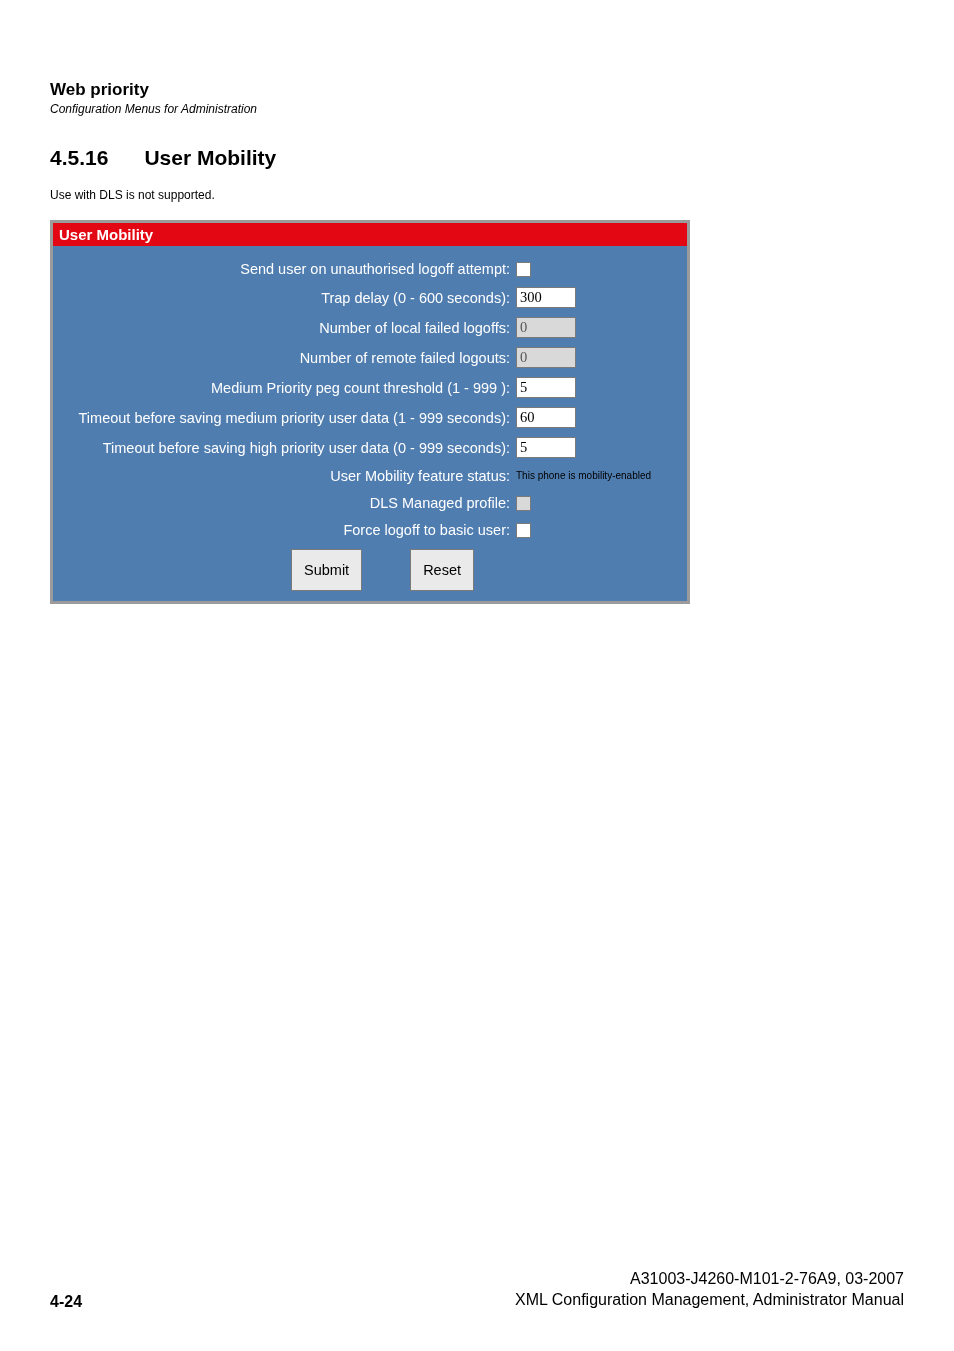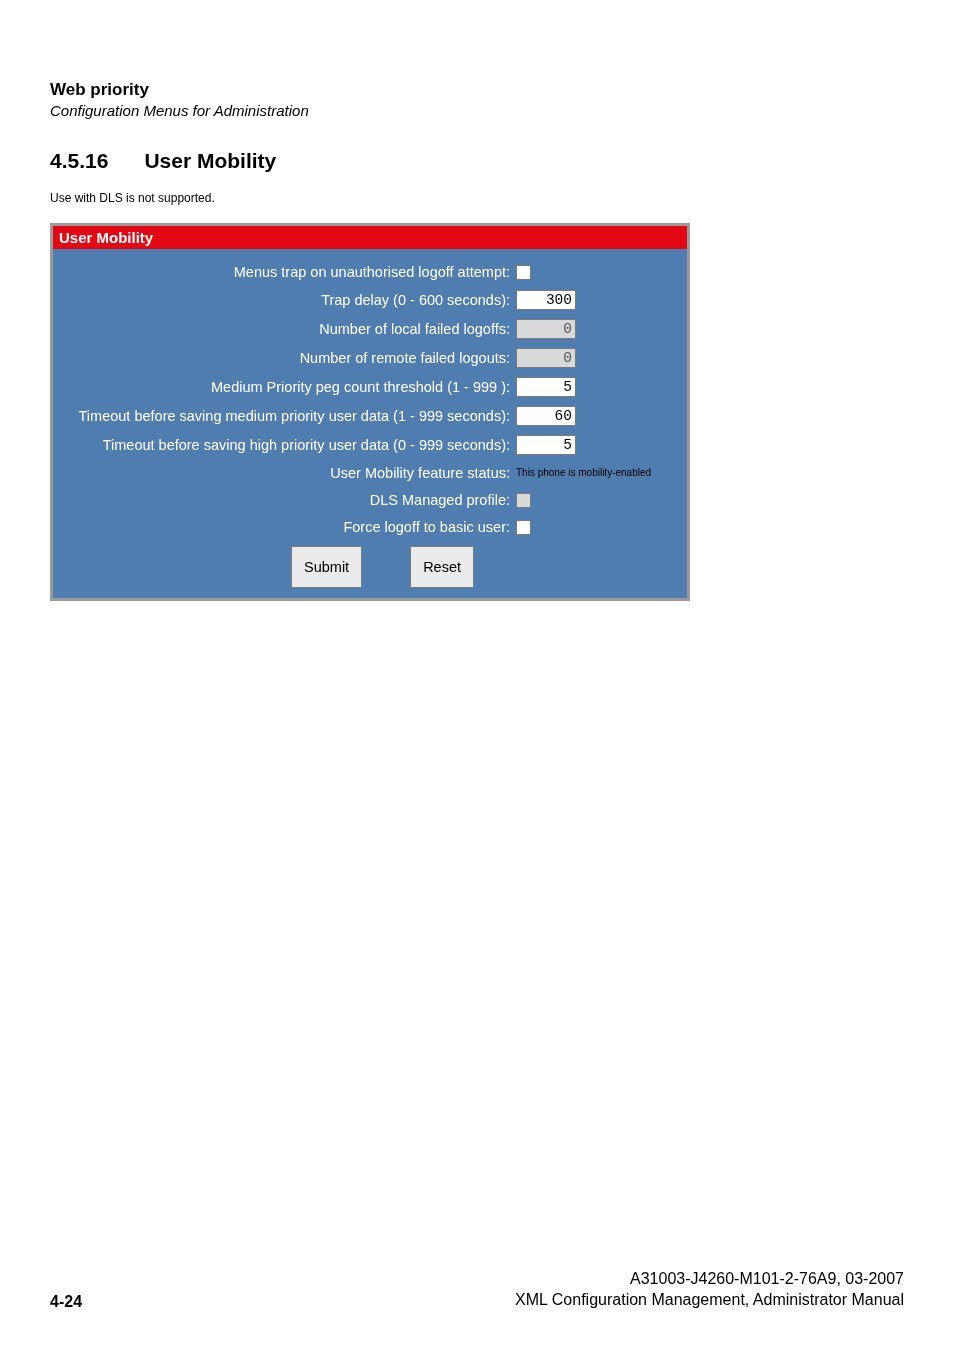--- a/index.html
+++ b/index.html
@@ -6,21 +6,21 @@
     body {
       font-family: Arial, Helvetica, sans-serif;
       background: #fff;
       width: 954px;
       height: 1351px;
       position: relative;
       padding: 80px 50px 40px 50px;
     }
     .header-section { margin-bottom: 30px; }
     .header-title { font-weight: bold; font-size: 17px; margin-bottom: 2px; }
-    .header-subtitle { font-style: italic; font-size: 15px; }
+    .header-subtitle { font-style: italic; font-size: 12px; }
     .section-heading { font-weight: bold; font-size: 21px; margin-bottom: 18px; }
     .section-number { display: inline-block; margin-right: 36px; }
     .note-text { font-size: 12px; margin-bottom: 18px; }
     .panel {
       width: 640px;
       border: 3px solid #9b9b9b;
       background: #4f7db0;
     }
     .panel-title-bar {
       background: #e30613;
@@ -41,27 +41,26 @@
       margin-bottom: 9px;
     }
     .form-label {
       width: 455px;
       text-align: right;
       padding-right: 6px;
       line-height: 1.25;
     }
     .form-control { flex: 1; display: flex; align-items: center; color: #000; }
     .form-control input[type="text"] {
-      font-family: Liberation Mono, monospace;
+      font-family: Liberation Serif, serif;
       font-size: 14.5px;
       background: #fff;
       border: 1px solid #7a7a7a;
       padding: 1px 3px;
       width: 60px;
-      text-align: right;
     }
     .form-control input.readonly {
       background: #d9d9d9;
       color: #555;
     }
     .checkbox {
       width: 15px; height: 15px;
       background: #fff;
       border: 1px solid #7a7a7a;
       display: inline-block;
@@ -108,21 +107,21 @@
   <span class="section-number">4.5.16</span><span>User Mobility</span>
 </h2>
 
 <p class="note-text">Use with DLS is not supported.</p>
 
 <div class="panel">
   <div class="panel-title-bar">User Mobility</div>
   <div class="panel-body">
 
     <div class="form-row">
-      <div class="form-label">Menus trap on unauthorised logoff attempt:</div>
+      <div class="form-label">Send user on unauthorised logoff attempt:</div>
       <div class="form-control">
           <span class="checkbox"></span>
         </div>
     </div>
 
     <div class="form-row">
       <div class="form-label">Trap delay (0 - 600 seconds):</div>
       <div class="form-control">
           <input type="text" value="300" style="">
         </div>

